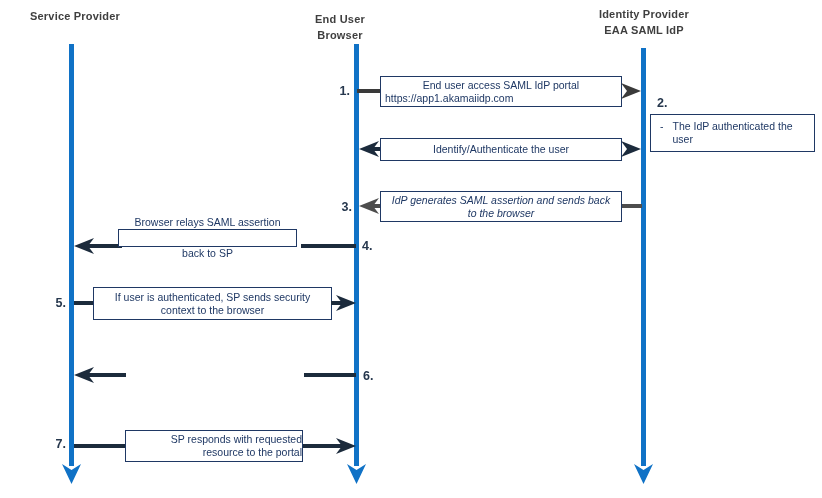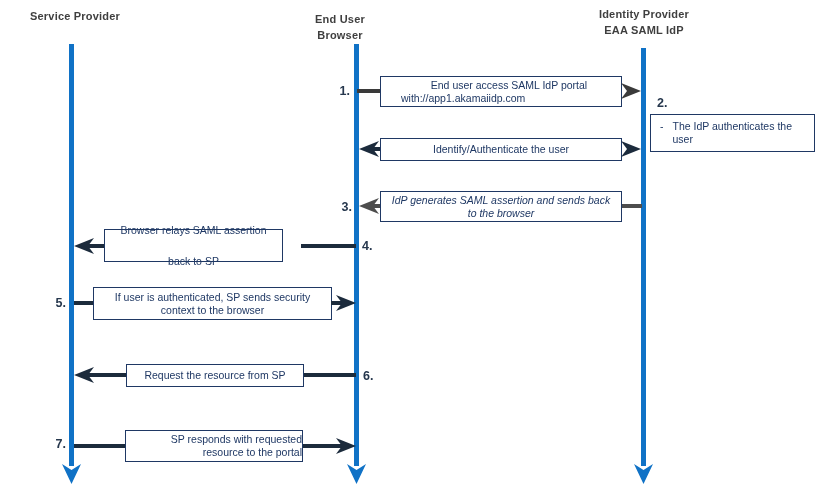--- a/index.html
+++ b/index.html
@@ -62,32 +62,32 @@
       <polygon points="0,0 9.5,6 19,0 9.5,20" fill="#1072C6"></polygon>
     </svg>
 
   <div class="lifeline" style="left:641px; top:48px; height:418px;"></div>
   <svg class="ah" style="left:634px; top:464px;" width="19" height="20" viewBox="0 0 19 20">
       <polygon points="0,0 9.5,6 19,0 9.5,20" fill="#1072C6"></polygon>
     </svg>
 
   <div class="num" style="left:326px; top:84px; width:24px; text-align:right;">1.</div>
   <div class="seg seg-dgray" style="left:357px; top:89px; width:23px;"></div>
-  <div class="msg-box" style="left:380px; top:76px; width:242px; height:31px;padding-left:16px;">
+  <div class="msg-box" style="left:380px; top:76px; width:242px; height:31px;">
     <div>End user access SAML IdP portal</div>
-    <div class="l2-left">with://app1.akamaiidp.com</div>
+    <div class="l2-left">https://app1.akamaiidp.com</div>
   </div>
   <svg class="ah" style="left:621px; top:83px;" width="20" height="16" viewBox="0 0 20 16">
       <polygon points="0,0 20,8 0,16 6,8" fill="#3A3A3A"></polygon>
     </svg>
 
   <div class="num" style="left:657px; top:96px;">2.</div>
   <div class="note-box" style="left:650px; top:114px; width:165px; height:38px;">
     <span class="bullet">-</span>
-    <span class="note-text">The IdP authenticates the user</span>
+    <span class="note-text">The IdP authenticated the user</span>
   </div>
 
   <svg class="ah" style="left:359px; top:141px;" width="20" height="16" viewBox="0 0 20 16">
       <polygon points="20,0 0,8 20,16 14,8" fill="#1C2B3C"></polygon>
     </svg>
   <div class="seg seg-navy" style="left:372px; top:147px; width:8px;"></div>
   <div class="msg-box" style="left:380px; top:138px; width:242px; height:23px;">
     <div>Identify/Authenticate the user</div>
   </div>
   <svg class="ah" style="left:621px; top:141px;" width="20" height="16" viewBox="0 0 20 16">
@@ -102,21 +102,21 @@
   <div class="msg-box" style="left:380px; top:191px; width:242px; height:31px;font-style:italic;">
     <div>IdP generates SAML assertion and sends back</div>
     <div>to the browser</div>
   </div>
   <div class="seg seg-gray" style="left:622px; top:204px; width:20px;"></div>
 
   <svg class="ah" style="left:74px; top:238px;" width="20" height="16" viewBox="0 0 20 16">
       <polygon points="20,0 0,8 20,16 14,8" fill="#1C2B3C"></polygon>
     </svg>
   <div class="seg seg-navy" style="left:87px; top:244px; width:35px;"></div>
-  <div class="msg-box" style="left:104px; top:229px; width:179px; height:33px;gap:18px;">
+  <div class="msg-box" style="left:118px; top:229px; width:179px; height:18px;gap:18px;">
     <div>Browser relays SAML assertion</div>
     <div>back to SP</div>
   </div>
   <div class="seg seg-navy" style="left:301px; top:244px; width:55px;"></div>
   <div class="num" style="left:362px; top:239px;">4.</div>
 
   <div class="num" style="left:49px; top:296px; width:17px; text-align:right;">5.</div>
   <div class="seg seg-navy" style="left:74px; top:301px; width:19px;"></div>
   <div class="msg-box" style="left:93px; top:287px; width:239px; height:33px;">
     <div>If user is authenticated, SP sends security</div>
@@ -124,23 +124,20 @@
   </div>
   <div class="seg seg-navy" style="left:331px; top:301px; width:11px;"></div>
   <svg class="ah" style="left:336px; top:295px;" width="20" height="16" viewBox="0 0 20 16">
       <polygon points="0,0 20,8 0,16 6,8" fill="#1C2B3C"></polygon>
     </svg>
 
   <svg class="ah" style="left:74px; top:367px;" width="20" height="16" viewBox="0 0 20 16">
       <polygon points="20,0 0,8 20,16 14,8" fill="#1C2B3C"></polygon>
     </svg>
   <div class="seg seg-navy" style="left:87px; top:373px; width:39px;"></div>
-  <div class="msg-box" style="left:126px; top:364px; width:178px; height:23px;">
-    <div>Request the resource from SP</div>
-  </div>
   <div class="seg seg-navy" style="left:304px; top:373px; width:52px;"></div>
   <div class="num" style="left:363px; top:369px;">6.</div>
 
   <div class="num" style="left:49px; top:437px; width:17px; text-align:right;">7.</div>
   <div class="seg seg-navy" style="left:74px; top:444px; width:51px;"></div>
   <div class="msg-box" style="left:125px; top:430px; width:178px; height:32px;text-align:right;">
     <div>SP responds with requested</div>
     <div>resource to the portal</div>
   </div>
   <div class="seg seg-navy" style="left:303px; top:444px; width:39px;"></div>

